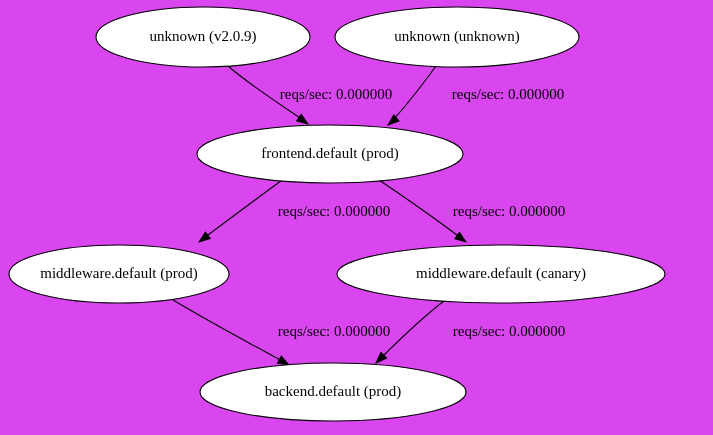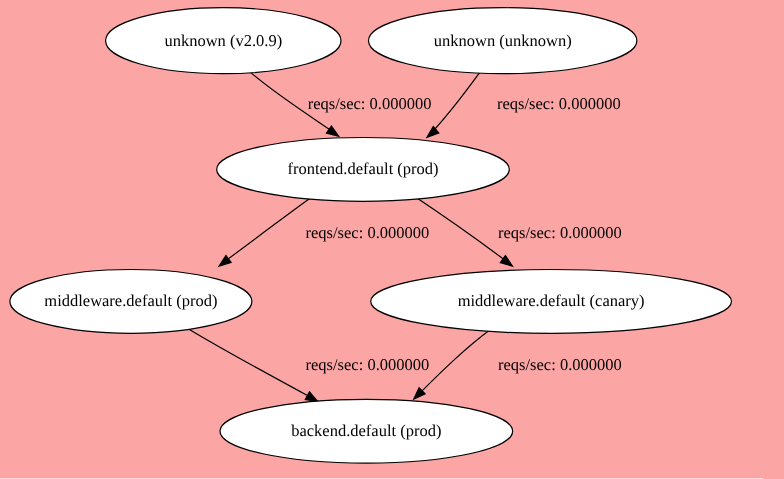--- a/index.html
+++ b/index.html
@@ -4,21 +4,21 @@
 <style>
   html, body {
     margin: 0;
     padding: 0;
     background: #ffffff;
   }
   #graph-canvas {
     position: relative;
     width: 713px;
     height: 435px;
-    background: #fca5a5;
+    background: #d946ef;
     overflow: hidden;
     font-family: "Liberation Serif", "DejaVu Serif", serif;
   }
   svg.graph-svg {
     position: absolute;
     top: 0;
     left: 0;
     width: 713px;
     height: 435px;
   }

